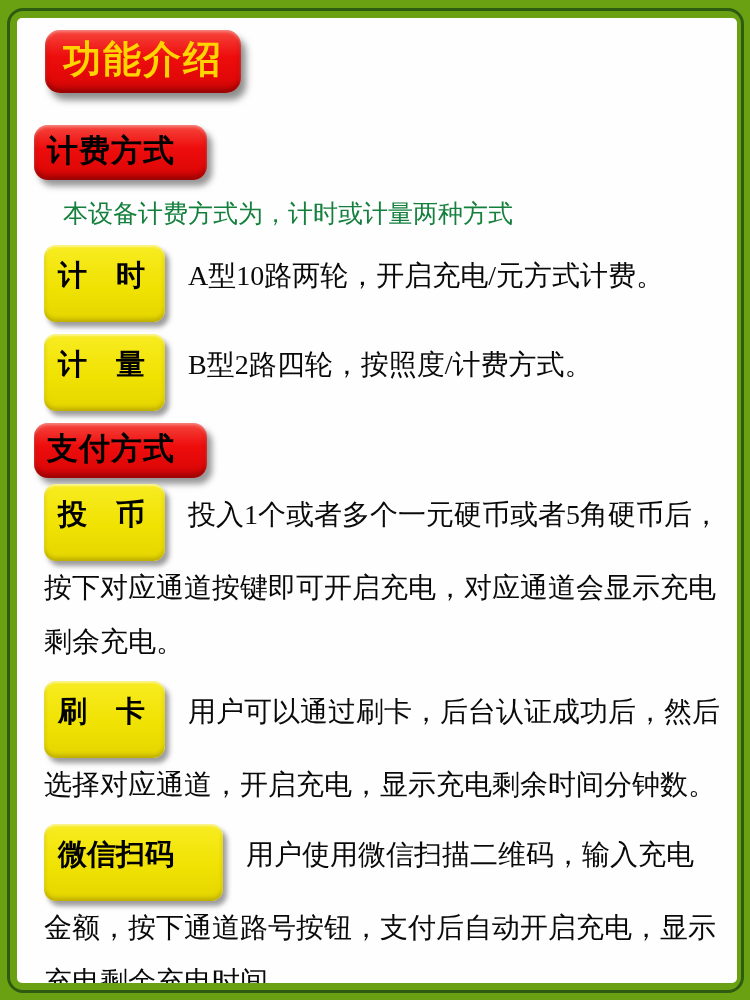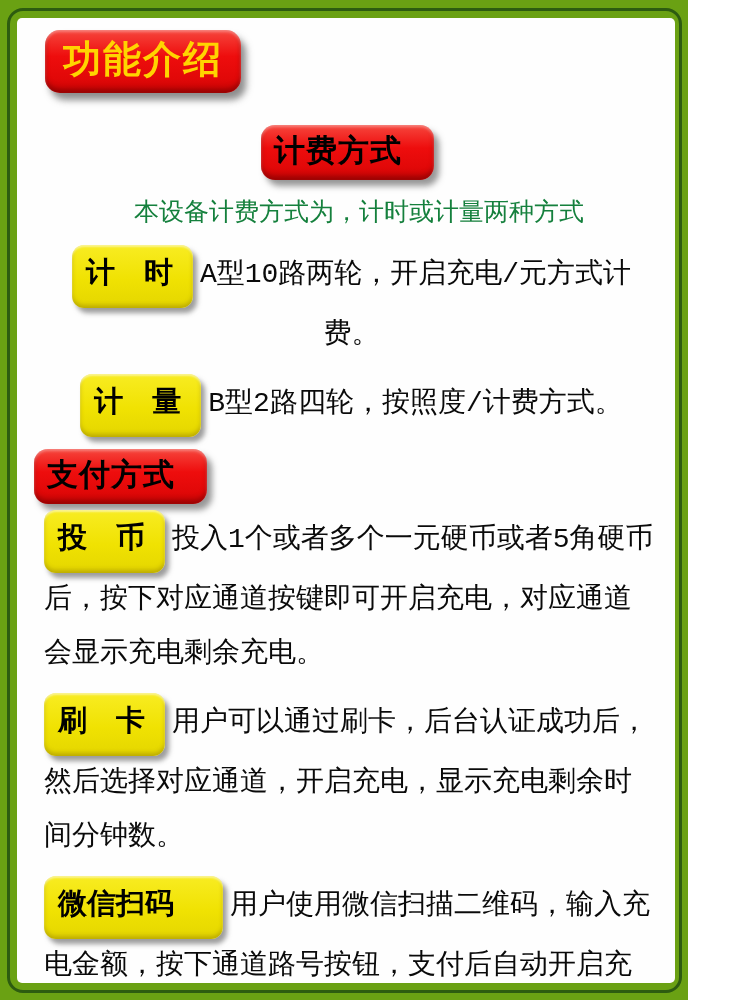--- a/index.html
+++ b/index.html
@@ -1,23 +1,23 @@
 <!DOCTYPE html>
 <html style="--frame-green: #6aa113; --pinstripe-green: #2d5c10; --badge-red: #ee0d0d; --badge-yellow: #f0e202; --title-yellow: #ffd400;"><head>
 <meta charset="utf-8">
 <style>
   html, body { margin: 0; padding: 0; background: #ffffff; }
   * { box-sizing: border-box; }
 
   .page {
     position: relative;
-    width: 688px;
+    width: 750px;
     height: 1000px;
     background: var(--frame-green, #6aa113);
-    font-family: Liberation Mono, monospace;
+    font-family: Liberation Serif, serif;
     overflow: hidden;
   }
 
   
   .pinstripe {
     position: absolute;
     left: 7px; top: 8px; right: 6px; bottom: 7px;
     border: 3px solid var(--pinstripe-green, #2d5c10);
     border-radius: 16px;
     pointer-events: none;
@@ -64,30 +64,30 @@
                 inset 0 -4px 5px rgba(110,0,0,.5);
   }
 
   
   .yellow-badge {
     display: inline-block;
     background: linear-gradient(180deg, #f8ec22 0%, var(--badge-yellow, #f0e202) 55%, #e4d600 100%);
     color: #000;
     font-size: 29px;
     font-weight: bold;
-    padding: 3px 20px 6px 14px;
+    padding: 3px 20px 20px 14px;
     border-radius: 12px;
     box-shadow: 4px 5px 5px rgba(90,90,90,.6),
                 inset 0 2px 2px rgba(255,255,255,.5),
                 inset 0 -3px 4px rgba(140,120,0,.45);
-    margin-right: 7px;
+    margin-right: 23px;
     vertical-align: baseline;
   }
 
-  .sec-billing   { margin: 32px 0 0 5px; text-align: center; }
+  .sec-billing   { margin: 32px 0 0 5px; }
   .sec-payment   { margin: 10px 0 0 5px; }
 
   p.intro {
     margin: 13px 6px 10px 15px;
     padding-left: 14px;
     font-size: 25px;
     line-height: 42px;
     color: #15803d;
   }
 

